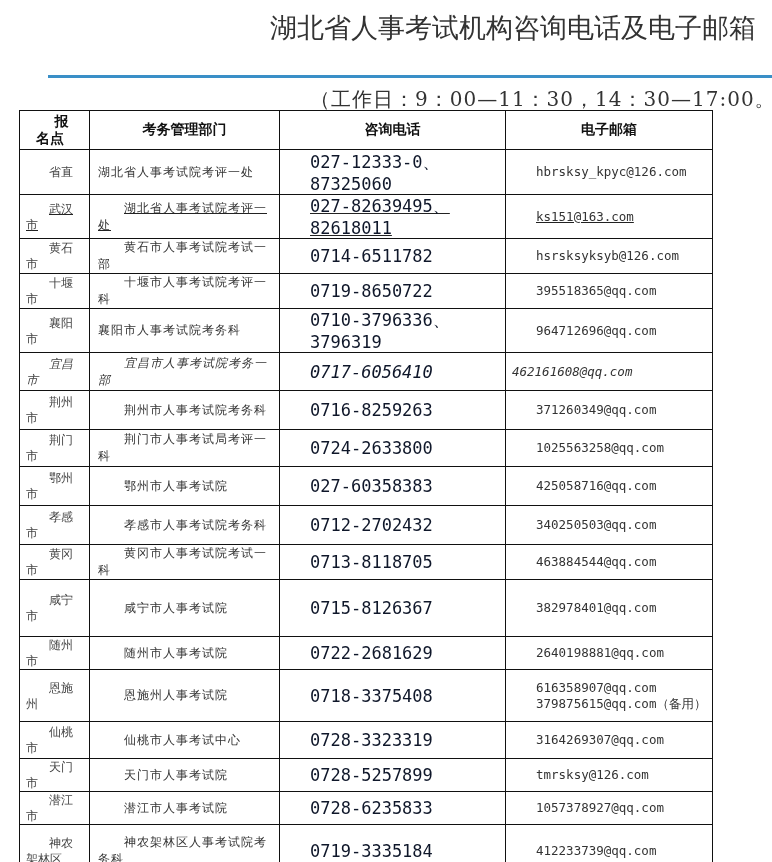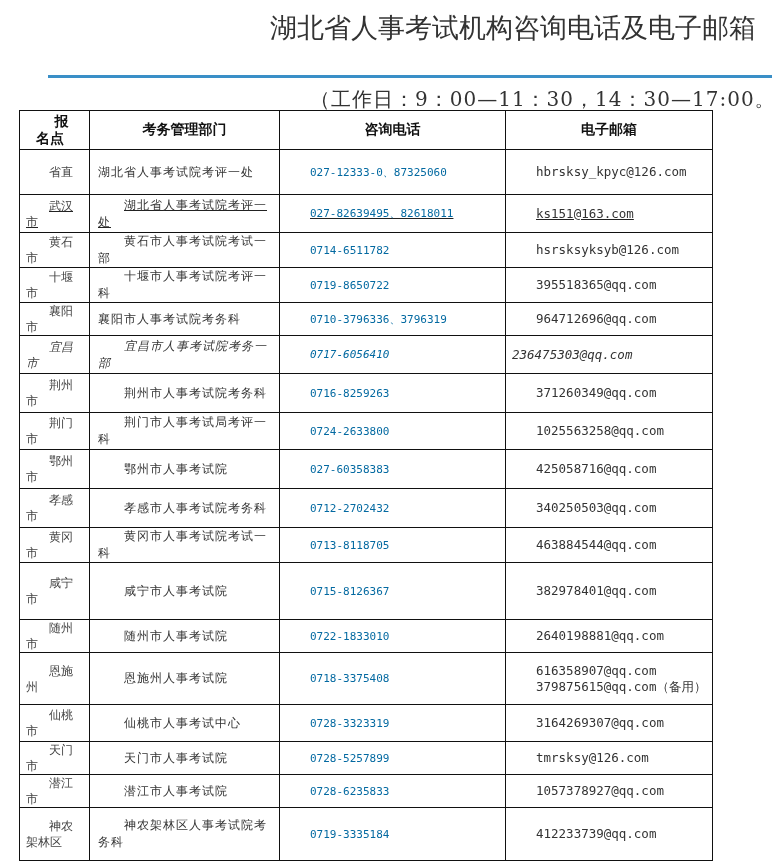--- a/index.html
+++ b/index.html
@@ -10,21 +10,21 @@
   table { position: absolute; left: 19px; top: 110px; border-collapse: collapse; table-layout: fixed; }
   td, th { border: 1.5px solid #111; padding: 0; vertical-align: middle; }
   th { font-size: 14px; font-weight: bold; color: #111; font-family: "DejaVu Sans", sans-serif; }
   .c1 { width: 70px; }
   .c2 { width: 190px; }
   .c3 { width: 226px; }
   .c4 { width: 207px; }
   .loc { font-size: 12px; color: #444; text-align: right; padding: 0 16px 0 4px; line-height: 16px; font-family: "DejaVu Serif", serif; }
   .loc .l2 { display:block; text-align:left; padding-left: 2px; }
   .dept { font-size: 12px; color: #333; line-height: 17px; padding: 0 6px 0 8px; font-family: "DejaVu Serif", serif; letter-spacing: 1px; }
-  .phone { font-size: 11px; color: #0369a1; padding-left: 30px; font-family: "DejaVu Sans Mono", monospace; }
+  .phone { font-size: 17px; color: #0f172a; padding-left: 30px; font-family: "DejaVu Sans Mono", monospace; }
   .email { font-size: 12.5px; color: #333; padding-left: 30px; font-family: "DejaVu Sans Mono", monospace; line-height: 16px; }
   .email.left { padding-left: 6px; }
   .hdr-loc { font-size: 14px; font-weight: bold; text-align: center; line-height: 17px; }
   .ind { display: inline-block; width: 26px; }
 </style>
 </head>
 <body>
 
 <div class="title">湖北省人事考试机构咨询电话及电子邮箱</div>
 <div class="rule"></div>
@@ -89,21 +89,21 @@
         <td class="phone"><span>0710-3796336、3796319</span></td>
         <td class="email">
           <span style="display:block">964712696@qq.com</span>
         </td>
       </tr>
       <tr style="height: 38px; font-style: italic;">
         <td class="loc"><span>宜昌</span><span class="l2">市</span></td>
         <td class="dept"><span class="ind"></span><span>宜昌市人事考试院考务一部</span></td>
         <td class="phone"><span>0717-6056410</span></td>
         <td class="email left">
-          <span style="display:block">236475303@qq.com</span>
+          <span style="display:block">462161608@qq.com</span>
         </td>
       </tr>
       <tr style="height: 39px;">
         <td class="loc"><span>荆州</span><span class="l2">市</span></td>
         <td class="dept"><span class="ind"></span><span>荆州市人事考试院考务科</span></td>
         <td class="phone"><span>0716-8259263</span></td>
         <td class="email">
           <span style="display:block">371260349@qq.com</span>
         </td>
       </tr>
@@ -143,21 +143,21 @@
         <td class="loc"><span>咸宁</span><span class="l2">市</span></td>
         <td class="dept"><span class="ind"></span><span>咸宁市人事考试院</span></td>
         <td class="phone"><span>0715-8126367</span></td>
         <td class="email">
           <span style="display:block">382978401@qq.com</span>
         </td>
       </tr>
       <tr style="height: 33px;">
         <td class="loc"><span>随州</span><span class="l2">市</span></td>
         <td class="dept"><span class="ind"></span><span>随州市人事考试院</span></td>
-        <td class="phone"><span>0722-1833010</span></td>
+        <td class="phone"><span>0722-2681629</span></td>
         <td class="email">
           <span style="display:block">2640198881@qq.com</span>
         </td>
       </tr>
       <tr style="height: 52px;">
         <td class="loc"><span>恩施</span><span class="l2">州</span></td>
         <td class="dept"><span class="ind"></span><span>恩施州人事考试院</span></td>
         <td class="phone"><span>0718-3375408</span></td>
         <td class="email">
           <span style="display:block">616358907@qq.com</span>

